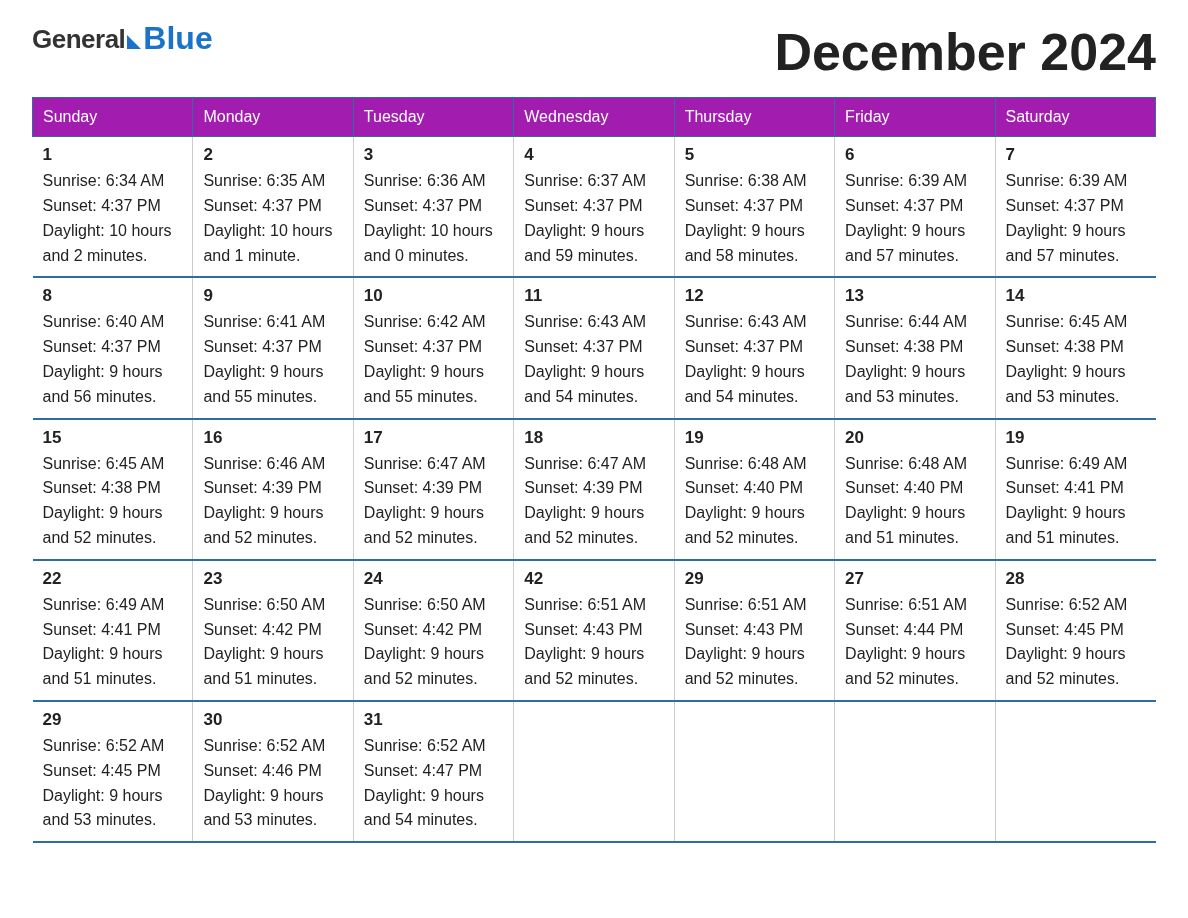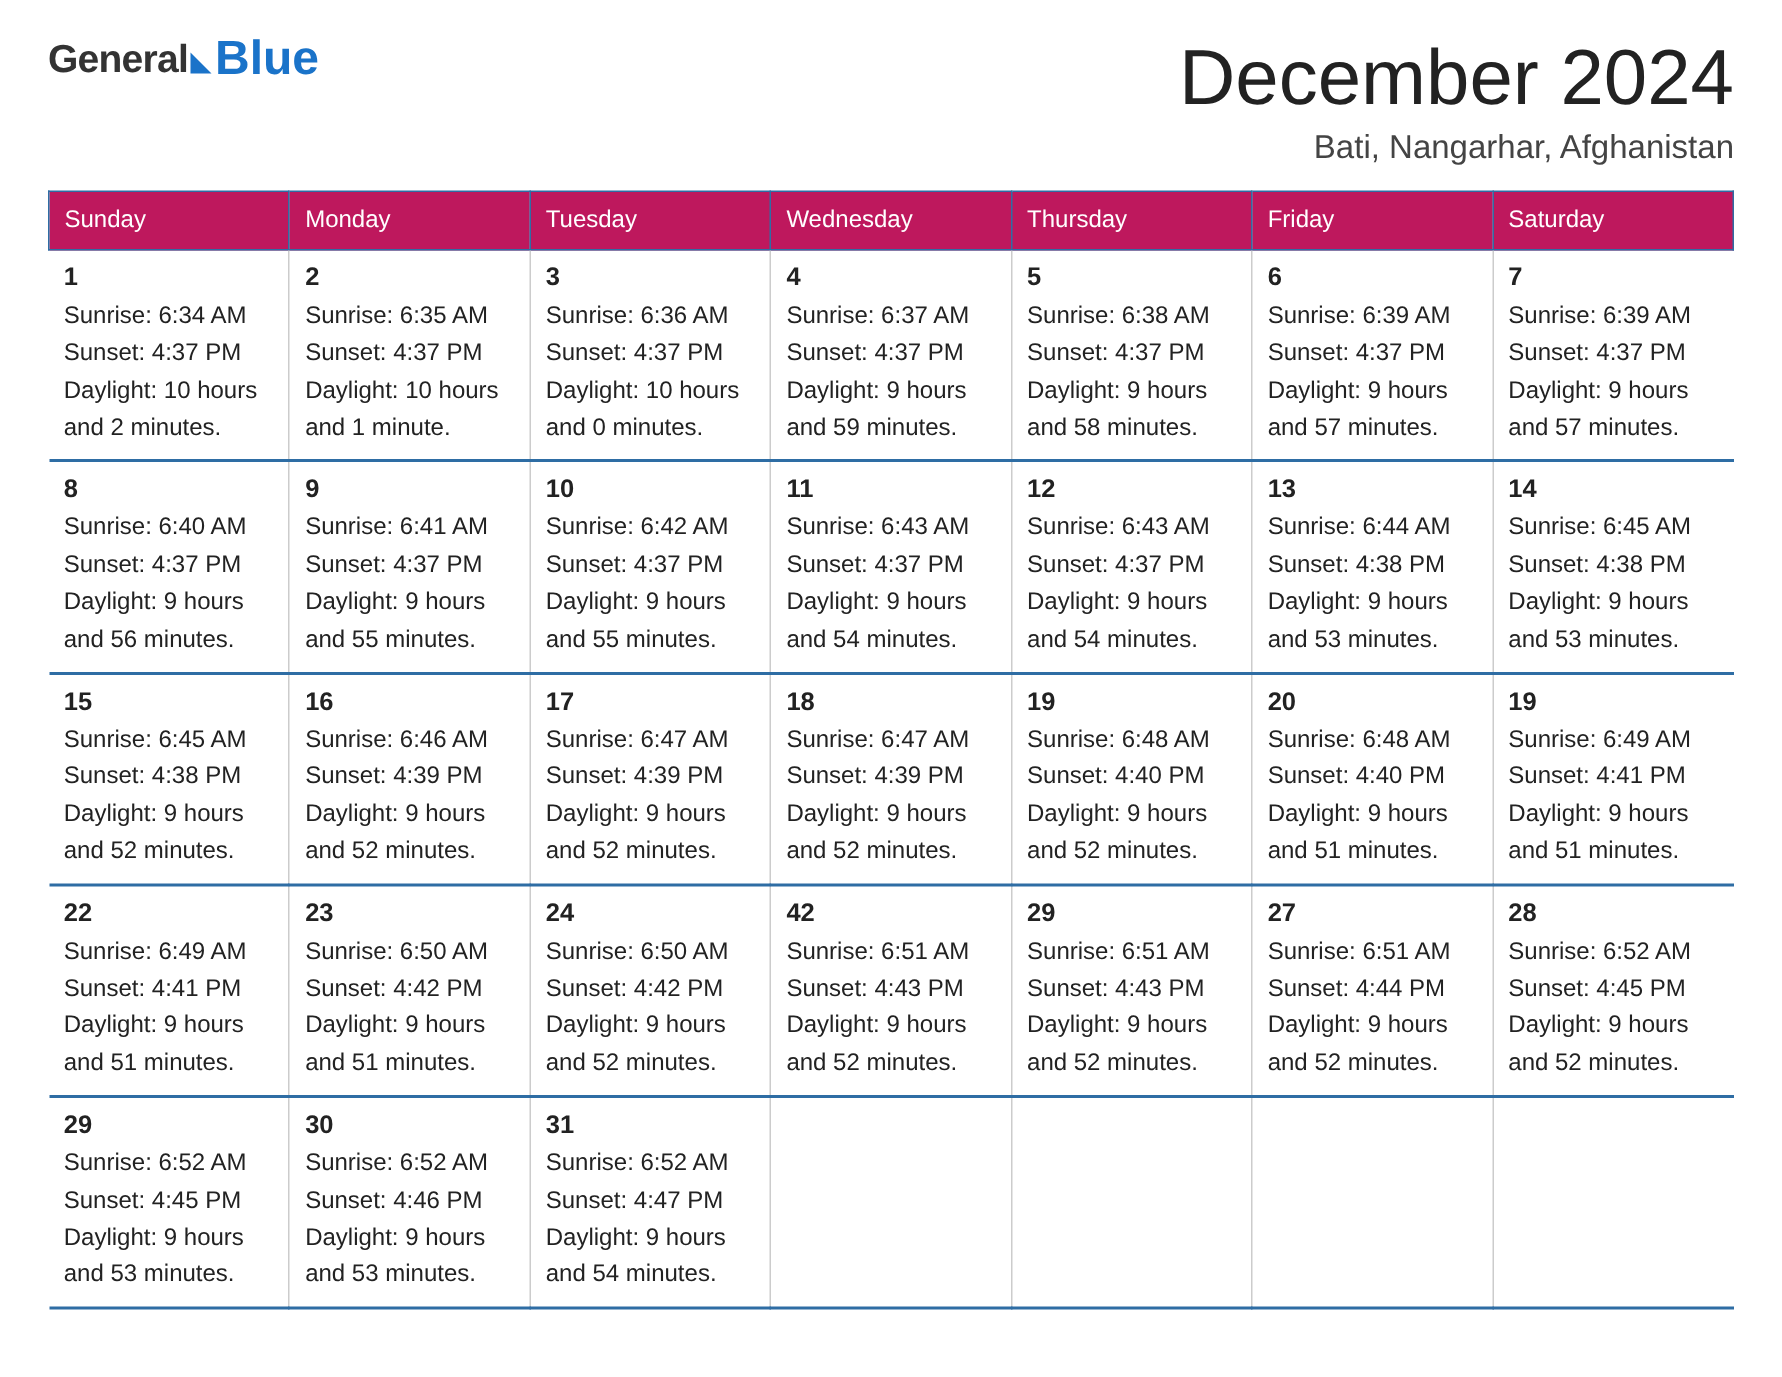--- a/index.html
+++ b/index.html
@@ -45,36 +45,36 @@
       font-weight: bold;
       color: #1a73c9;
       margin-top: -4px;
       margin-left: 2px;
     }
     .title-block {
       text-align: right;
     }
     .month-title {
       font-size: 52px;
-      font-weight: normal;
+      font-weight: bold;
       color: #222;
       line-height: 1.1;
     }
     .location {
       font-size: 22px;
       color: #444;
       margin-top: 4px;
     }
     table {
       width: 100%;
       border-collapse: collapse;
       margin-top: 4px;
     }
     thead tr {
-      background-color: #be185d;
+      background-color: #a21caf;
     }
     thead th {
       color: #fff;
       font-size: 16px;
       font-weight: normal;
       padding: 10px 10px;
       text-align: left;
       border: 1px solid #2e6da4;
     }
     tbody tr {
@@ -113,21 +113,20 @@
 <div class="header">
   <div class="logo">
     <div class="logo-top">
       <span class="logo-general">General</span>
       <div class="logo-triangle"></div>
     </div>
     <span class="logo-blue">Blue</span>
   </div>
   <div class="title-block">
     <div class="month-title">December 2024</div>
-    <div class="location">Bati, Nangarhar, Afghanistan</div>
   </div>
 </div>
 
 <table>
   <thead>
     <tr>
     <th>Sunday</th>
         <th>Monday</th>
         <th>Tuesday</th>
         <th>Wednesday</th>

